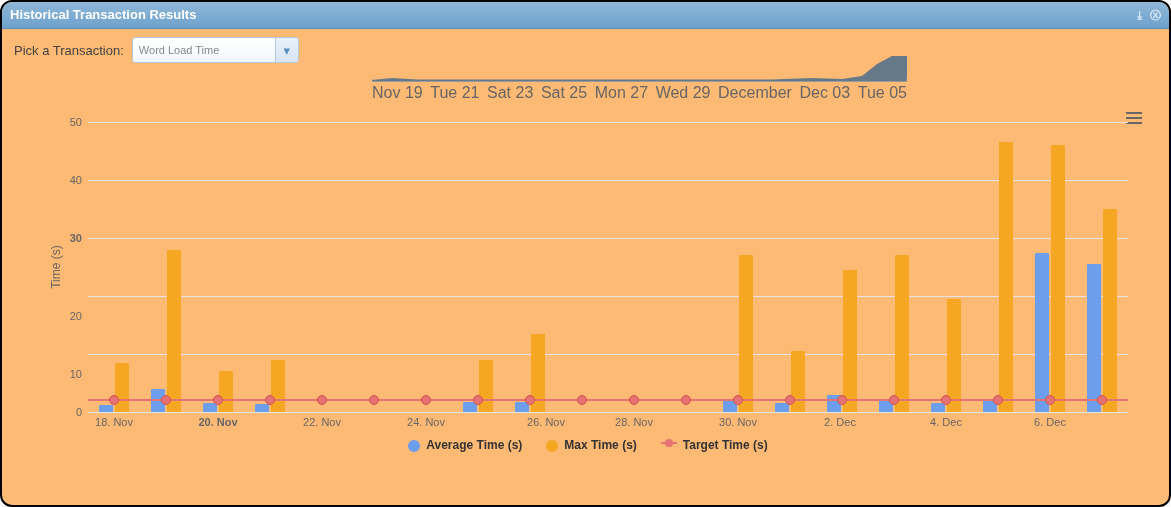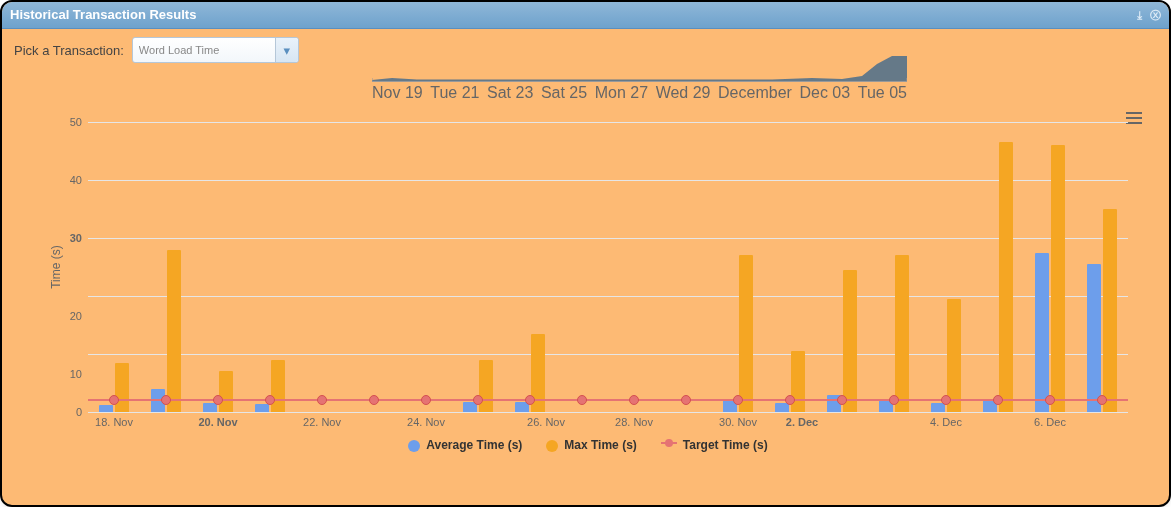--- a/index.html
+++ b/index.html
@@ -148,21 +148,21 @@
         <div class="target-dot" style="left: 1014px; top: 278.4px;"></div>
       </div>
     <div class="xticks" id="xticks">
         <div class="xtick" style="left: 26px;">18. Nov</div>
         <div class="xtick" style="left: 130px; font-weight: bold;">20. Nov</div>
         <div class="xtick" style="left: 234px;">22. Nov</div>
         <div class="xtick" style="left: 338px;">24. Nov</div>
         <div class="xtick" style="left: 458px;">26. Nov</div>
         <div class="xtick" style="left: 546px;">28. Nov</div>
         <div class="xtick" style="left: 650px;">30. Nov</div>
-        <div class="xtick" style="left: 714px; font-weight: bold;">2. Dec</div>
+        <div class="xtick" style="left: 752px;">2. Dec</div>
         <div class="xtick" style="left: 858px;">4. Dec</div>
         <div class="xtick" style="left: 962px;">6. Dec</div>
       </div>
     <div class="legend">
       <span><span class="swatch avg"></span><span>Average Time (s)</span></span>
       <span><span class="swatch max"></span><span>Max Time (s)</span></span>
       <span><span class="swatch tgt"></span><span>Target Time (s)</span></span>
     </div>
   </div>
 </div>

